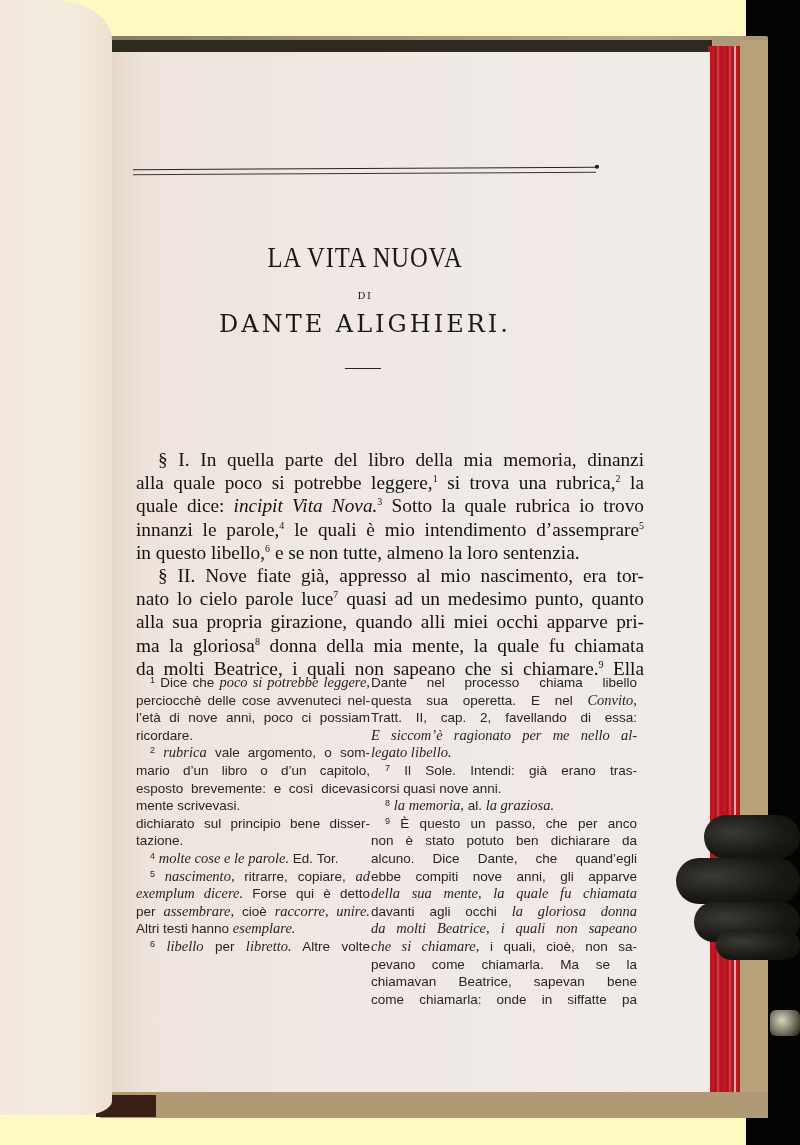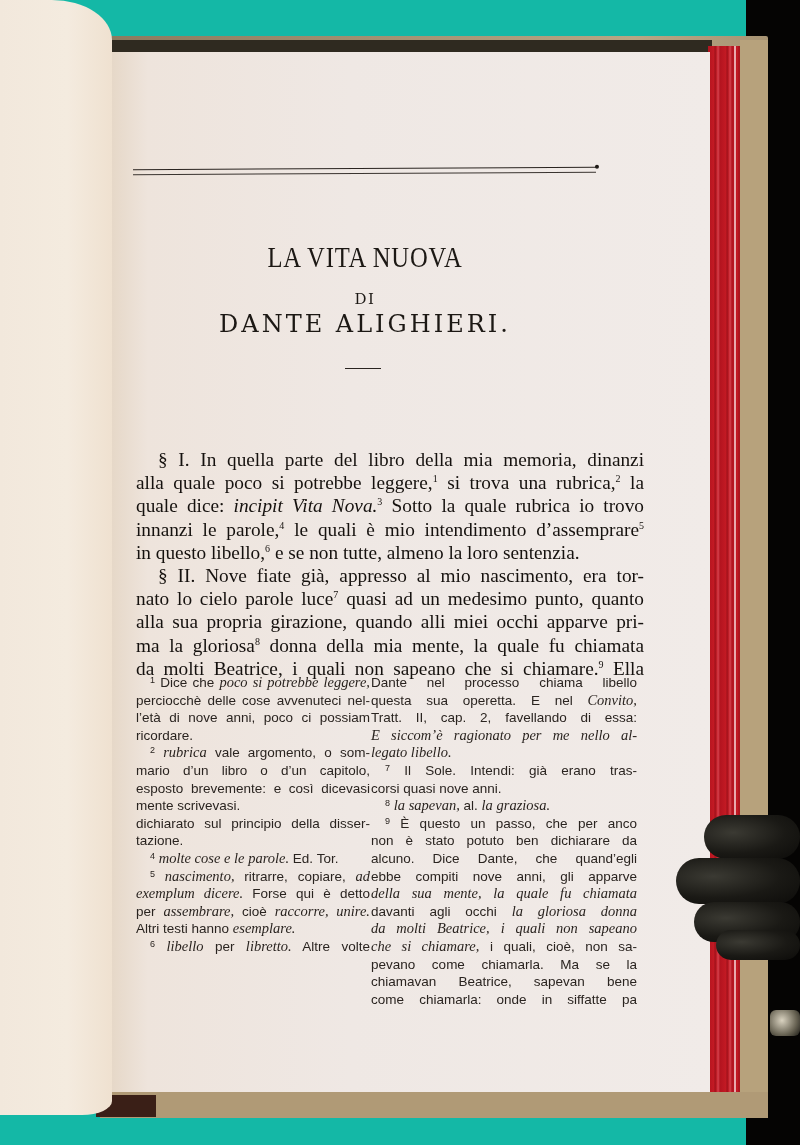--- a/index.html
+++ b/index.html
@@ -7,21 +7,21 @@
     padding: 0;
     width: 800px;
     height: 1145px;
     background: #050403;
     overflow: hidden;
   }
   .scene {
     position: relative;
     width: 746px;
     height: 1145px;
-    background: #14b8a6;
+    background: #fef9c3;
   }
   
   .board {
     position: absolute;
     left: 100px;
     top: 36px;
     width: 668px;
     height: 1082px;
     background: linear-gradient(90deg, #8a7a5e 0%, #b8a684 80%, #a89474 100%);
     border-radius: 2px;
@@ -154,21 +154,21 @@
   .t-main {
     top: 240px;
     font-size: 25px;
     letter-spacing: 1px;
     transform: scaleX(0.82);
     font-family: "Liberation Serif", serif;
     font-size: 30px;
   }
   .t-di {
     top: 290px;
-    font-size: 15px;
+    font-size: 10px;
     letter-spacing: 1.5px;
   }
   .t-author {
     top: 310px;
     font-size: 24px;
     letter-spacing: 3px;
     font-family: "DejaVu Serif", serif;
   }
   .rule-short {
     position: absolute;
@@ -263,38 +263,38 @@
 
   <div class="notes col1" id="notes-col1">
       <span class="line indent"><sup class="fn">1</sup><span> Dice che </span><i>poco si potrebbe leggere,</i><span></span></span>
       <span class="line"><span>perciocchè delle cose avvenuteci nel-</span></span>
       <span class="line"><span>l’età di nove anni, poco ci possiam</span></span>
       <span class="line last"><span>ricordare.</span></span>
       <span class="line indent"><sup class="fn">2</sup><span> </span><i>rubrica</i><span> vale argomento, o som-</span></span>
       <span class="line"><span>mario d’un libro o d’un capitolo,</span></span>
       <span class="line"><span>esposto brevemente: e così dicevasi</span></span>
       <span class="line last"><span>mente scrivevasi.</span></span>
-      <span class="line"><span>dichiarato sul principio della disser-</span></span>
+      <span class="line"><span>dichiarato sul principio bene disser-</span></span>
       <span class="line last"><span>tazione.</span></span>
       <span class="line last indent"><sup class="fn">4</sup><span> </span><i>molte cose e le parole.</i><span> Ed. Tor.</span></span>
       <span class="line indent"><sup class="fn">5</sup><span> </span><i>nascimento,</i><span> ritrarre, copiare, </span><i>ad</i></span>
       <span class="line"><i>exemplum dicere.</i><span> Forse qui è detto</span></span>
       <span class="line"><span>per </span><i>assembrare,</i><span> cioè </span><i>raccorre, unire.</i></span>
       <span class="line last"><span>Altri testi hanno </span><i>esemplare.</i></span>
       <span class="line indent"><sup class="fn">6</sup><span> </span><i>libello</i><span> per </span><i>libretto.</i><span> Altre volte</span></span>
     </div>
   <div class="notes col2" id="notes-col2">
       <span class="line"><span>Dante nel processo chiama libello</span></span>
       <span class="line"><span>questa sua operetta. E nel </span><i>Convito,</i></span>
       <span class="line"><span>Tratt. II, cap. 2, favellando di essa:</span></span>
       <span class="line"><i>E siccom’è ragionato per me nello al-</i></span>
       <span class="line last"><i>legato libello.</i></span>
       <span class="line indent"><sup class="fn">7</sup><span> Il Sole. Intendi: già erano tras-</span></span>
       <span class="line last"><span>corsi quasi nove anni.</span></span>
-      <span class="line last indent"><sup class="fn">8</sup><span> </span><i>la sapevan,</i><span> al. </span><i>la graziosa.</i></span>
+      <span class="line last indent"><sup class="fn">8</sup><span> </span><i>la memoria,</i><span> al. </span><i>la graziosa.</i></span>
       <span class="line indent"><sup class="fn">9</sup><span> È questo un passo, che per anco</span></span>
       <span class="line"><span>non è stato potuto ben dichiarare da</span></span>
       <span class="line"><span>alcuno. Dice Dante, che quand’egli</span></span>
       <span class="line"><span>ebbe compiti nove anni, gli apparve</span></span>
       <span class="line"><i>della sua mente, la quale fu chiamata</i></span>
       <span class="line"><span>davanti agli occhi </span><i>la gloriosa donna</i></span>
       <span class="line"><i>da molti Beatrice,</i><span> </span><i>i quali non sapeano</i></span>
       <span class="line"><i>che si chiamare,</i><span> i quali, cioè, non sa-</span></span>
       <span class="line"><span>pevano come chiamarla. Ma se la</span></span>
       <span class="line"><span>chiamavan Beatrice, sapevan bene</span></span>

